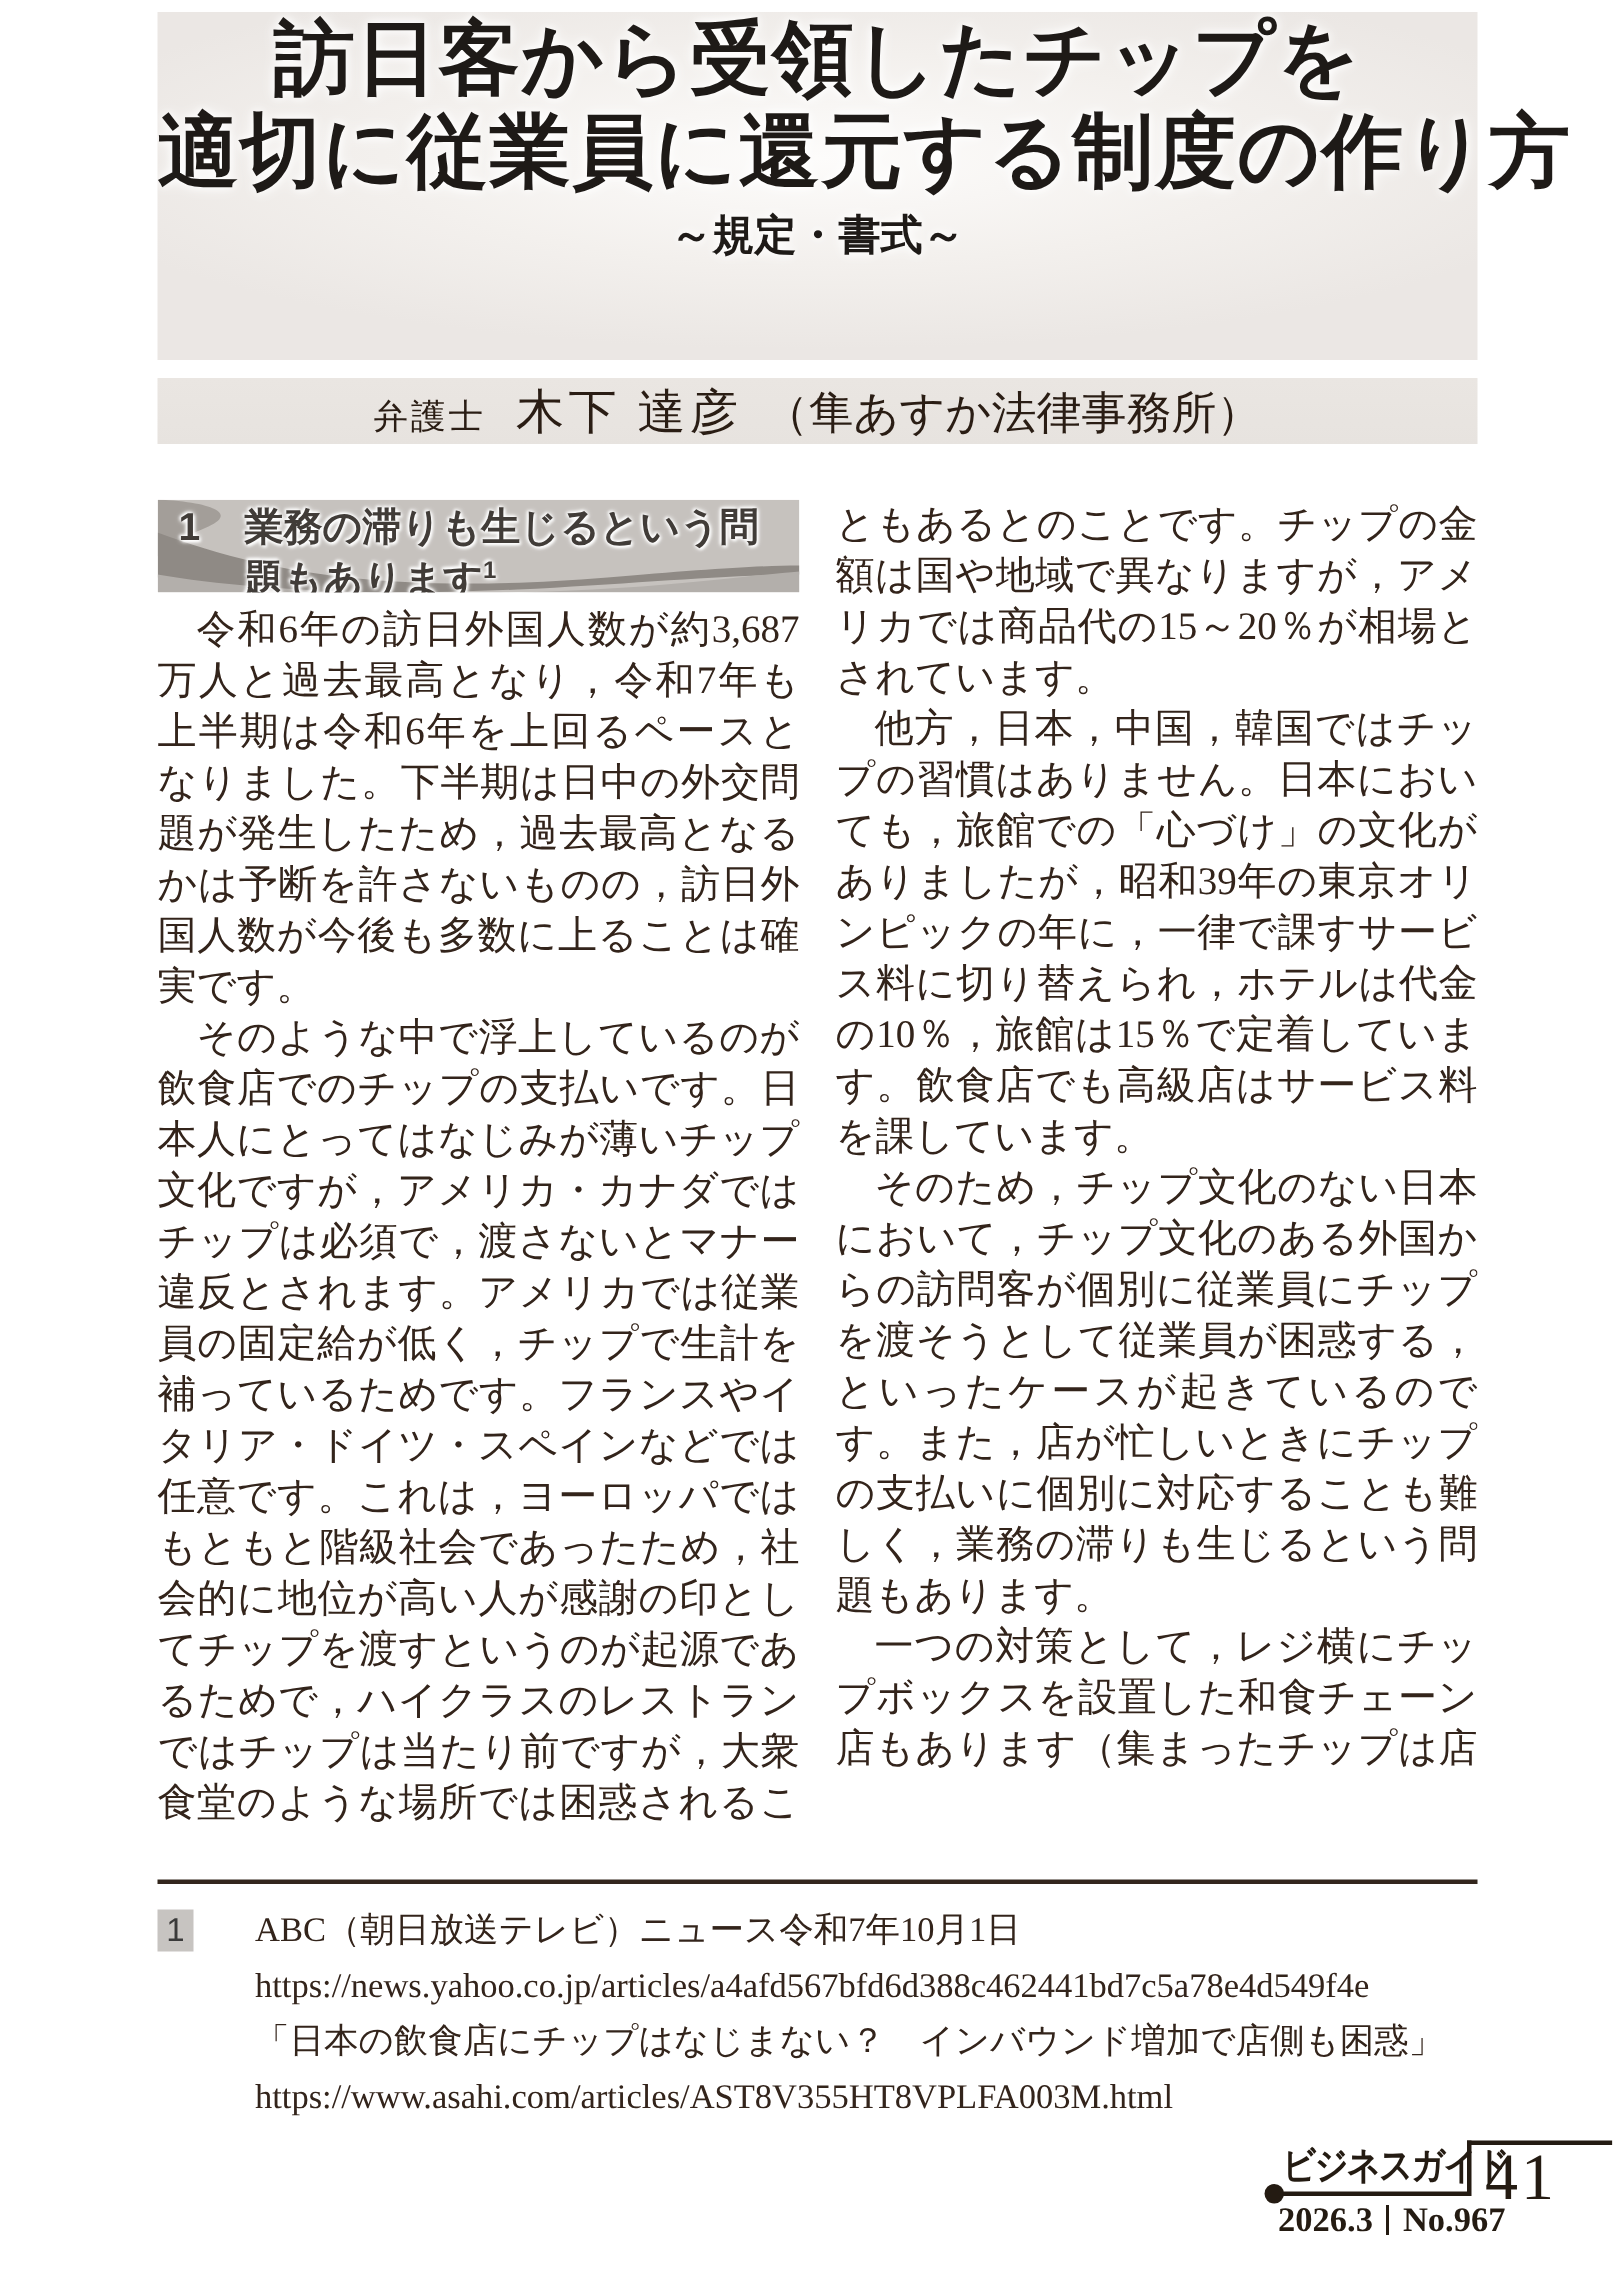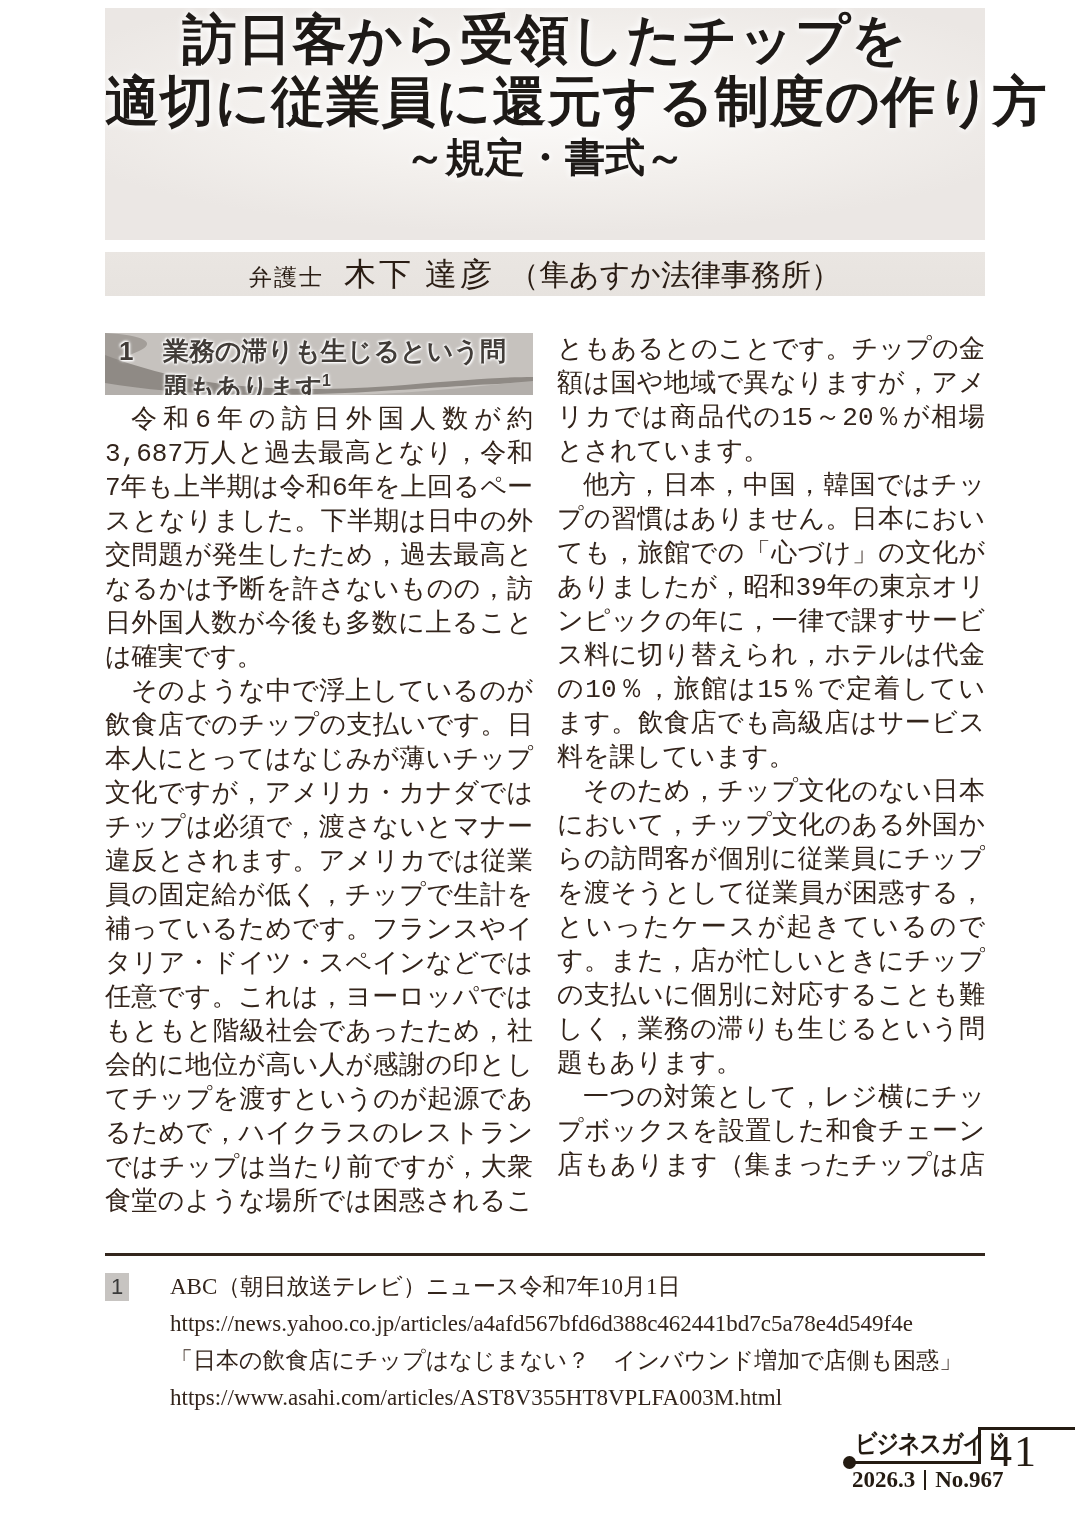--- a/index.html
+++ b/index.html
@@ -22,21 +22,21 @@
     font-family:"Liberation Sans","DejaVu Sans",sans-serif;
     font-weight:bold;color:#1e1a17;
     font-size:54px;line-height:62px;letter-spacing:1px;
     text-shadow:0 0 6px #fff,0 0 10px #fff;
     white-space:nowrap;
   }
   .title-line.first{}
   .title-subtitle{
     font-family:"Liberation Sans","DejaVu Sans",sans-serif;
     font-weight:bold;color:#1e1a17;
-    font-size:40px;line-height:50px;
+    font-size:28px;line-height:50px;
     text-shadow:0 0 6px #fff,0 0 10px #fff;
   }
 
   
   .author-strip{
     position:absolute;left:105px;top:252px;width:880px;height:44px;
     background:linear-gradient(#eae6e2,#e7e3df);
     text-align:center;white-space:nowrap;
     line-height:44px;color:#2a1d14;
   }
@@ -44,21 +44,21 @@
   .author-name{font-size:32px;letter-spacing:3px;margin:0 10px 0 16px;}
   .author-affil{font-size:30px;}
 
   
   .columns{
     position:absolute;left:105px;top:333px;width:880px;height:902px;
     column-count:2;column-gap:24px;column-fill:auto;
     font-size:26px;line-height:34px;text-align:justify;
     color:#33241b;overflow:hidden;
   }
-  .columns p{margin:0;text-indent:1em;font-family:Liberation Mono, monospace;}
+  .columns p{margin:0;text-indent:1em;}
 
   
   .section-heading{
     position:relative;height:62px;margin:0 0 8px 0;
     break-inside:avoid;overflow:hidden;
   }
   .section-heading svg{position:absolute;left:0;top:0;width:100%;height:100%;}
   .section-heading .hd-text{
     position:relative;display:flex;
     font-family:"Liberation Sans","DejaVu Sans",sans-serif;

